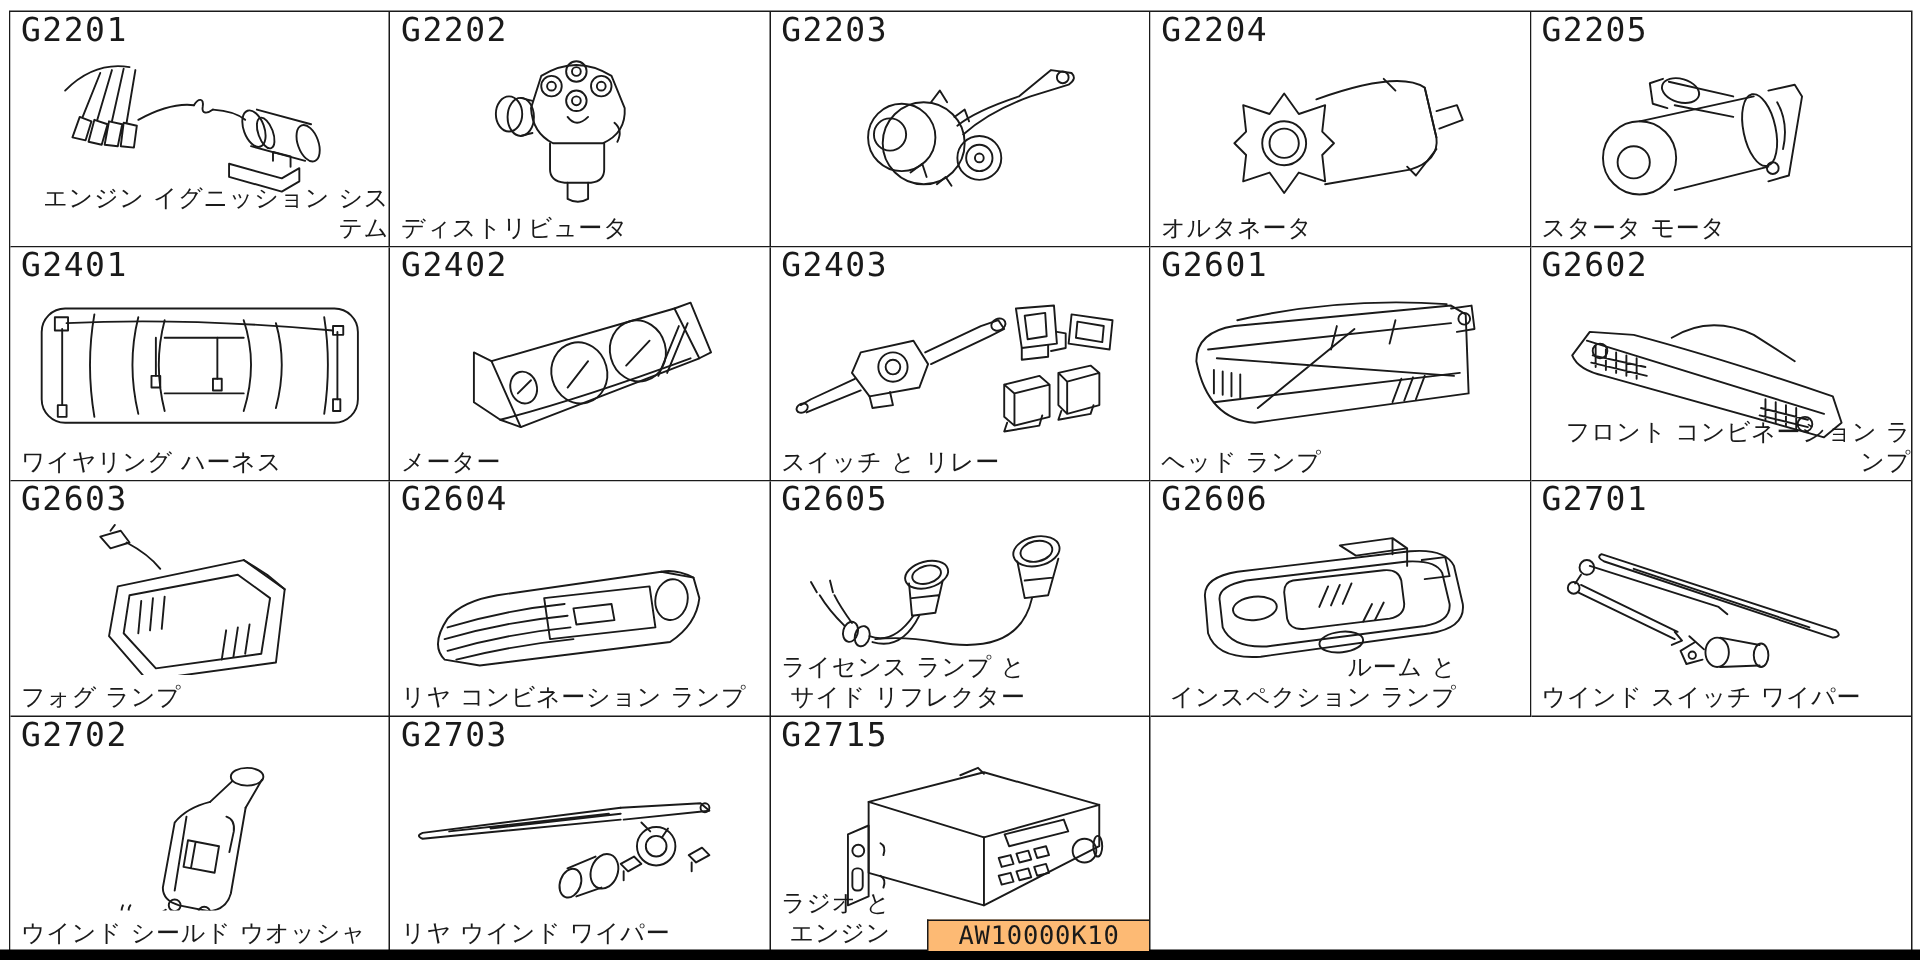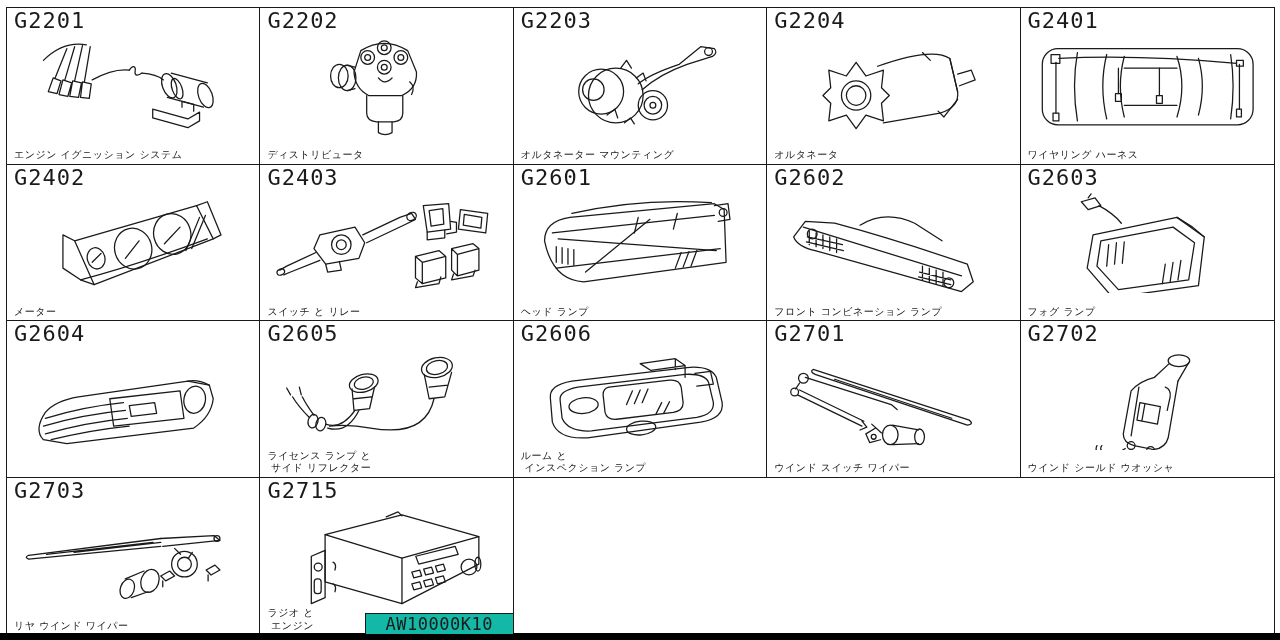--- a/index.html
+++ b/index.html
@@ -1,32 +1,32 @@
 <!DOCTYPE html>
 <html><head>
 <meta charset="utf-8">
 <style>
   html,body{margin:0;padding:0;background:#888;}
   .page{position:relative;width:1280px;height:640px;background:#ffffff;overflow:hidden;
         font-family:"DejaVu Sans",sans-serif;color:#1a1a1a;}
   .grid{position:absolute;left:6px;top:7px;width:1267px;height:626px;
         border:1px solid #1a1a1a;display:grid;
         grid-template-columns:repeat(5,1fr);grid-template-rows:repeat(4,1fr);}
-  .cell{position:relative;border-right:1px solid #1a1a1a;border-bottom:1px solid #1a1a1a;overflow:hidden;background:#fff;}
+  .cell{position:relative;border-right:1px solid #1a1a1a;border-bottom:1px solid #1a1a1a;overflow:hidden;background:#fff;text-align:right;}
   .cell:nth-child(5n){border-right:none;}
   .cell:nth-child(n+16){border-bottom:none;}
   .code{position:absolute;top:0px;left:7px;font-family:"DejaVu Sans Mono","Liberation Mono",monospace;
         font-size:22px;letter-spacing:1px;white-space:nowrap;}
-  .caption{position:absolute;left:7px;bottom:2px;font-size:10px;letter-spacing:.5px;
+  .caption{position:absolute;left:7px;bottom:2px;font-size:16px;letter-spacing:.5px;
         white-space:pre-wrap;line-height:1.25;}
   .art{position:absolute;left:4px;right:4px;top:27px;bottom:27px;}
   .art svg{width:100%;height:100%;}
   .art svg *{fill:none;stroke:#1a1a1a;stroke-width:1.3;stroke-linecap:round;stroke-linejoin:round;}
   .code-box{position:absolute;right:0;bottom:0;width:147px;height:20px;
-        border-top:1px solid #1a1a1a;border-left:1px solid #1a1a1a;background:#14b8a6;z-index:3;
+        border-top:1px solid #1a1a1a;border-left:1px solid #1a1a1a;background:#fdba74;z-index:3;
         display:flex;align-items:center;justify-content:center;
         font-family:"DejaVu Sans Mono","Liberation Mono",monospace;font-size:17px;letter-spacing:.5px;}
   .scan-edge{position:absolute;left:0;bottom:0;width:1280px;height:7px;background:#000;}
 </style>
 </head>
 <body>
 
 <div class="page">
   <div class="grid">
 
@@ -85,38 +85,55 @@
           <circle cx="72" cy="56" r="11"></circle>
           <circle cx="133" cy="72" r="15"></circle>
             <circle cx="133" cy="72" r="9"></circle>
             <circle cx="133" cy="72" r="3"></circle>
           <path d="M118 50 Q130 40 160 30 L182 12 L196 14 Q200 18 194 22 L168 30 Q140 40 122 56"></path>
           <circle cx="190" cy="17" r="4"></circle>
           <path d="M100 34 l6 -8 l5 8 M86 82 l8 -6 l3 9 M116 44 l7 -5 l3 8"></path>
           <path d="M104 90 l6 -5 l4 6"></path>
         </svg>
       </div>
-      <div class="caption">オルタネーター マウンティング</div>
     </div>
 
     <div class="cell">
       <div class="code">G2204</div>
       <div class="art">
         <svg viewBox="0 0 240 104" preserveAspectRatio="xMidYMid meet">
           <path d="M82 28 L92 42 L110 36 L108 54 L116 62 L108 70 L110 88 L92 82 L82 96 L72 82 L54 88 L56 70 L48 62 L56 54 L54 36 L72 42 z"></path>
           <circle cx="82" cy="62" r="15"></circle>
             <circle cx="82" cy="62" r="10"></circle>
           <path d="M104 32 Q160 12 178 24 L186 58 Q188 74 168 80 L110 90"></path>
           <path d="M178 24 L186 58 M150 18 L158 26 M166 78 L172 84 L186 66"></path>
           <path d="M186 40 l14 -4 l4 10 l-16 6"></path>
         </svg>
       </div>
       <div class="caption">オルタネータ</div>
     </div>
 
+    <div class="cell">
+      <div class="code">G2205</div>
+      <div class="art">
+        <svg viewBox="0 0 240 104" preserveAspectRatio="xMidYMid meet">
+          <circle cx="64" cy="72" r="25"></circle>
+          <circle cx="60" cy="75" r="11"></circle>
+          <path d="M64 47 L142 30 M88 94 L152 78"></path>
+          <ellipse cx="146" cy="53" rx="11" ry="25" transform="rotate(-12 146 53)"></ellipse>
+          <ellipse cx="92" cy="26" rx="13" ry="8" transform="rotate(16 92 26)"></ellipse>
+          <path d="M84 20 L128 30 M88 36 L128 44"></path>
+          <path d="M80 18 l-9 3 l2 14 l10 3"></path>
+          <path d="M152 26 L170 22 L175 30 L166 84 L152 88"></path>
+          <circle cx="155" cy="79" r="4"></circle>
+          <path d="M158 34 q8 14 4 32"></path>
+        </svg>
+      </div>
+      <div class="caption">スタータ モータ</div>
+    </div>
 
     <div class="cell">
       <div class="code">G2401</div>
       <div class="art">
         <svg viewBox="0 0 240 104" preserveAspectRatio="xMidYMid meet">
           <rect x="12" y="14" width="216" height="78" rx="16"></rect>
           <path d="M48 18 Q42 52 48 88"></path>
           <path d="M78 20 Q70 52 78 86 M96 22 Q88 52 96 84"></path>
           <path d="M96 34 L150 34 M96 72 L150 72"></path>
           <path d="M150 22 Q160 52 150 84 M172 24 Q180 52 172 82"></path>
@@ -237,20 +254,21 @@
       <div class="art">
         <svg viewBox="0 0 240 104" preserveAspectRatio="xMidYMid meet">
           <path d="M30 66 Q18 84 28 94 L52 98 L182 82 Q200 70 202 52 L198 38 L176 34 L64 50 Q40 54 30 66 z"></path>
           <path d="M30 72 Q70 60 110 56 M28 80 Q70 68 112 64 M30 88 Q72 76 114 72 M36 94 Q76 84 116 80"></path>
           <path d="M96 52 L168 44 L172 72 L100 80 z"></path>
           <path d="M116 59 l26 -3 l2 11 l-26 3 z"></path>
           <ellipse cx="183" cy="53" rx="11" ry="14" transform="rotate(10 183 53)"></ellipse>
           <path d="M176 34 Q186 32 198 38"></path>
         </svg>
       </div>
+      <div class="caption">リヤ コンビネーション ランプ</div>
     </div>
 
     <div class="cell">
       <div class="code">G2605</div>
       <div class="art">
         <svg viewBox="0 0 240 104" preserveAspectRatio="xMidYMid meet">
           <ellipse cx="97" cy="36" rx="15" ry="9" transform="rotate(-15 97 36)"></ellipse>
           <ellipse cx="97" cy="36" rx="10" ry="6" transform="rotate(-15 97 36)"></ellipse>
           <path d="M85 42 L87 64 L103 62 L108 40 M87 52 L105 50"></path>
           <ellipse cx="172" cy="20" rx="16" ry="10" transform="rotate(-12 172 20)"></ellipse>

